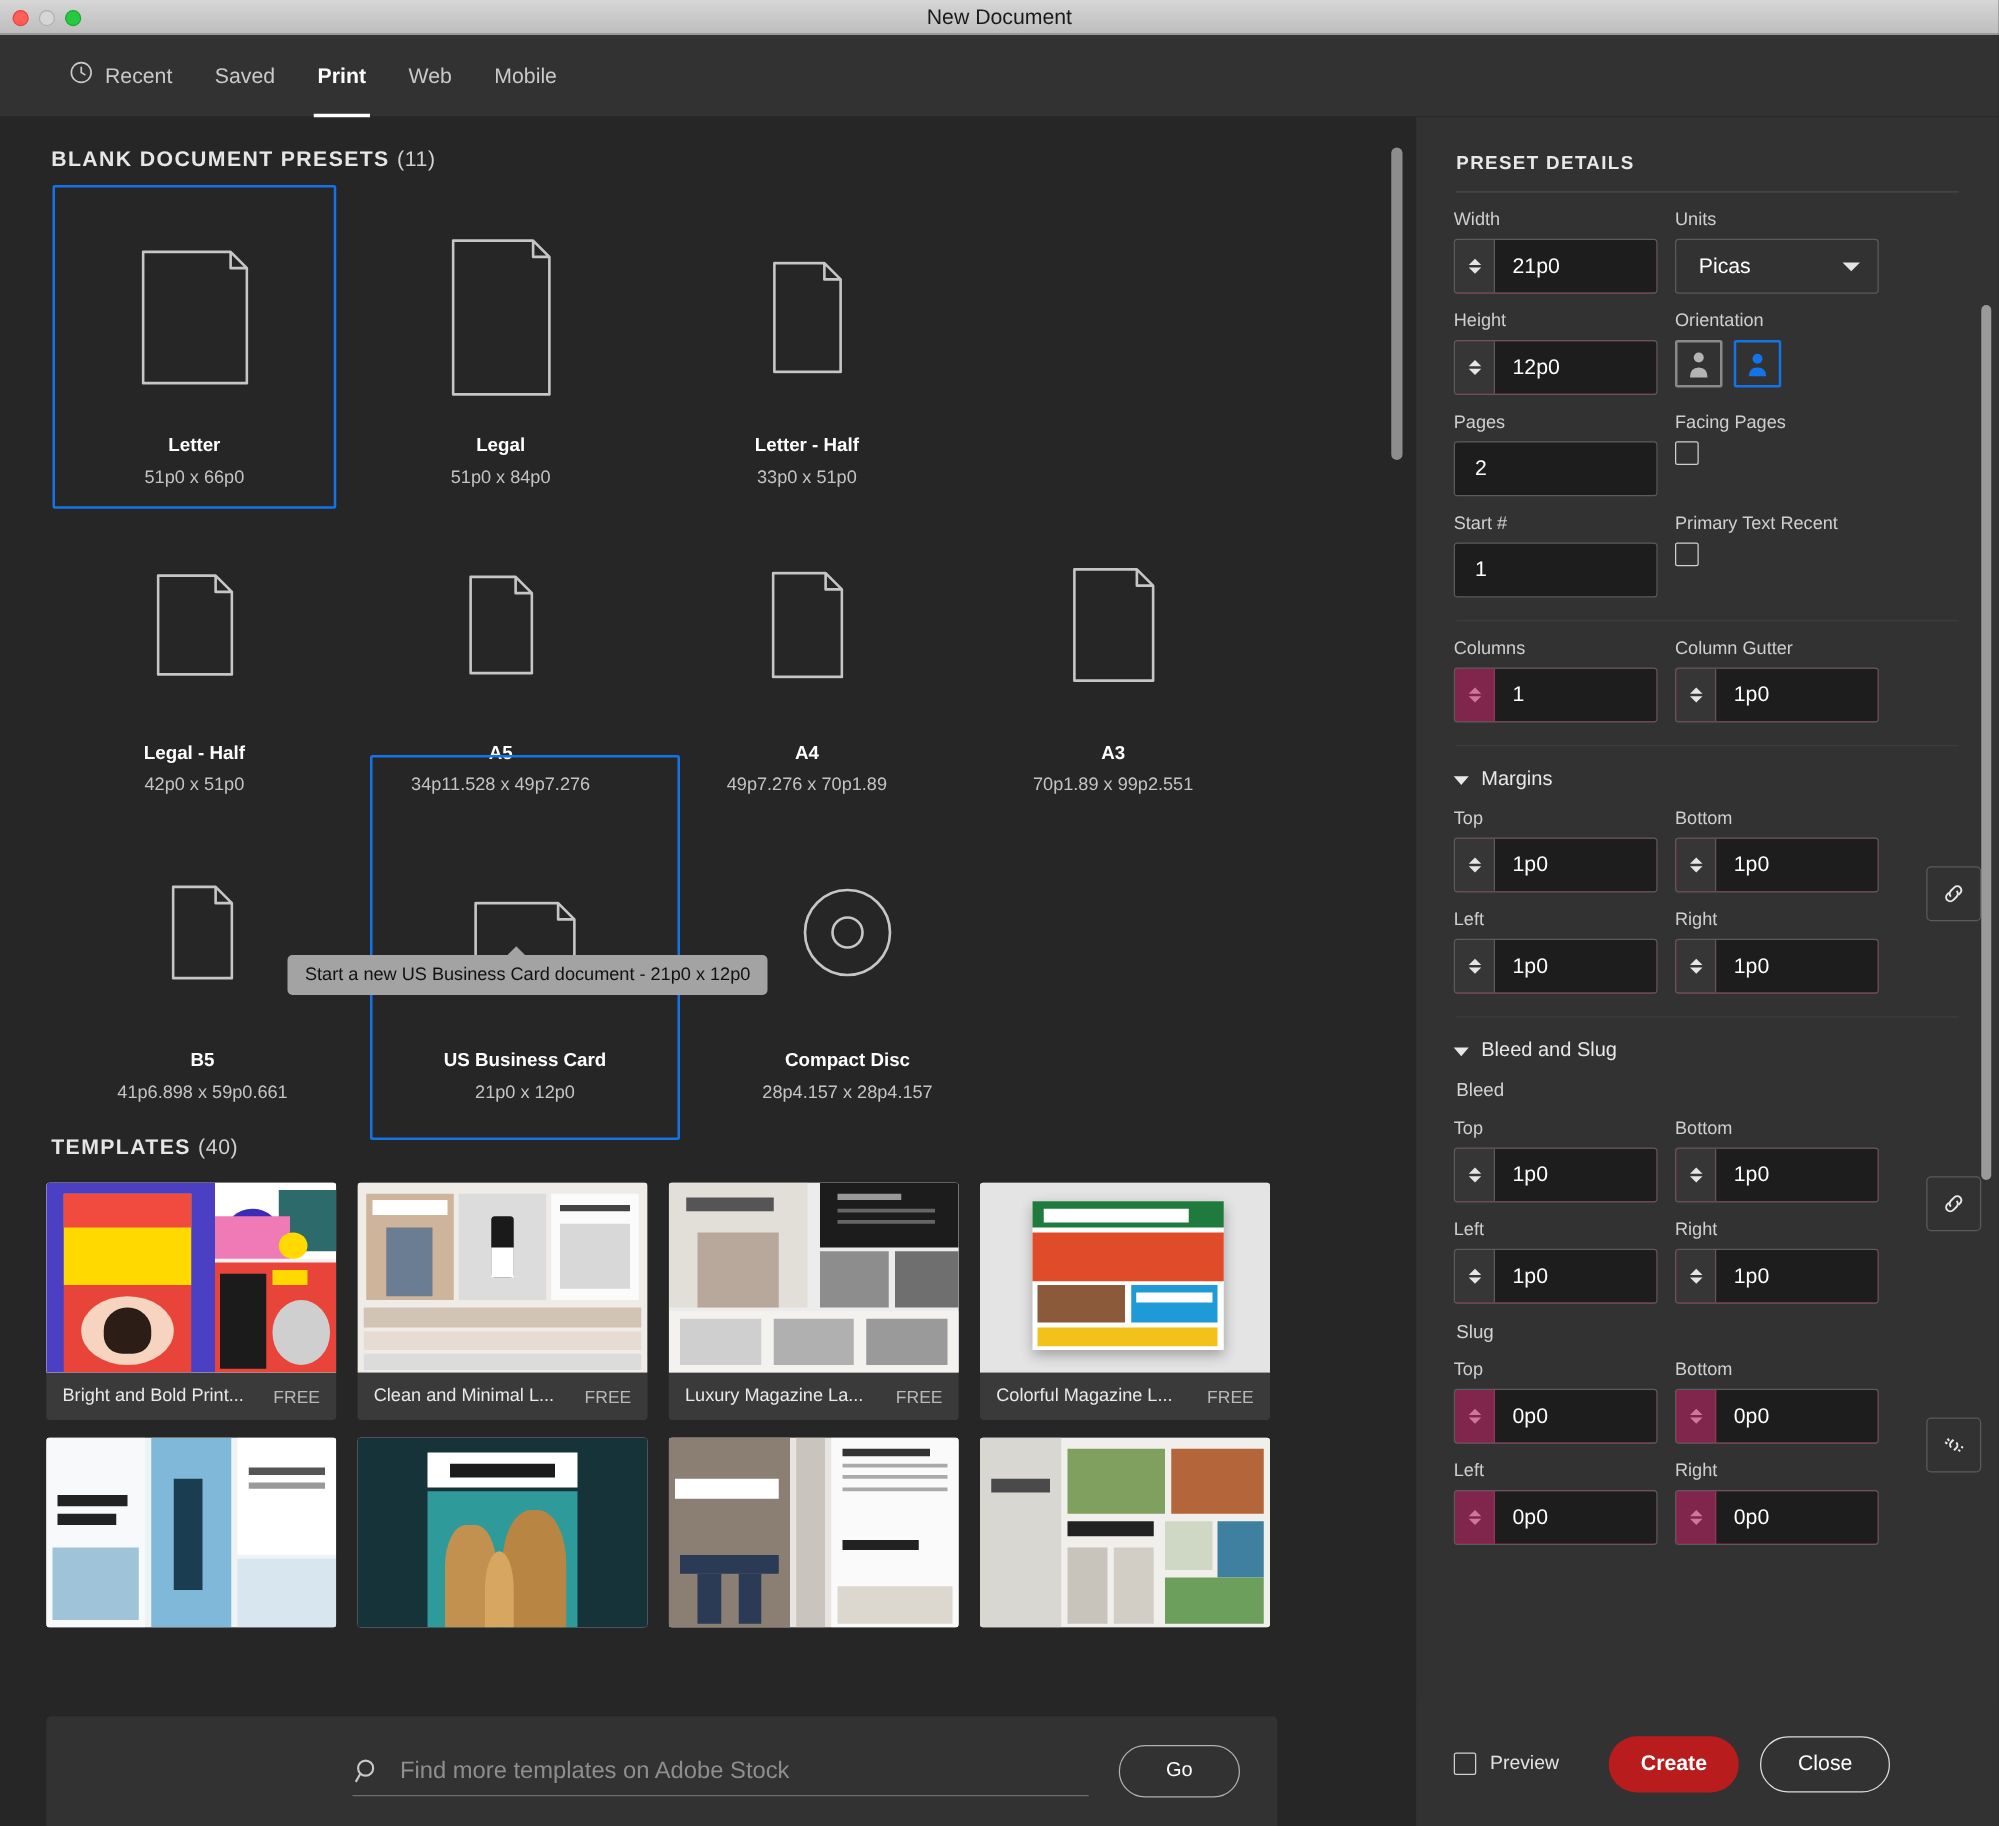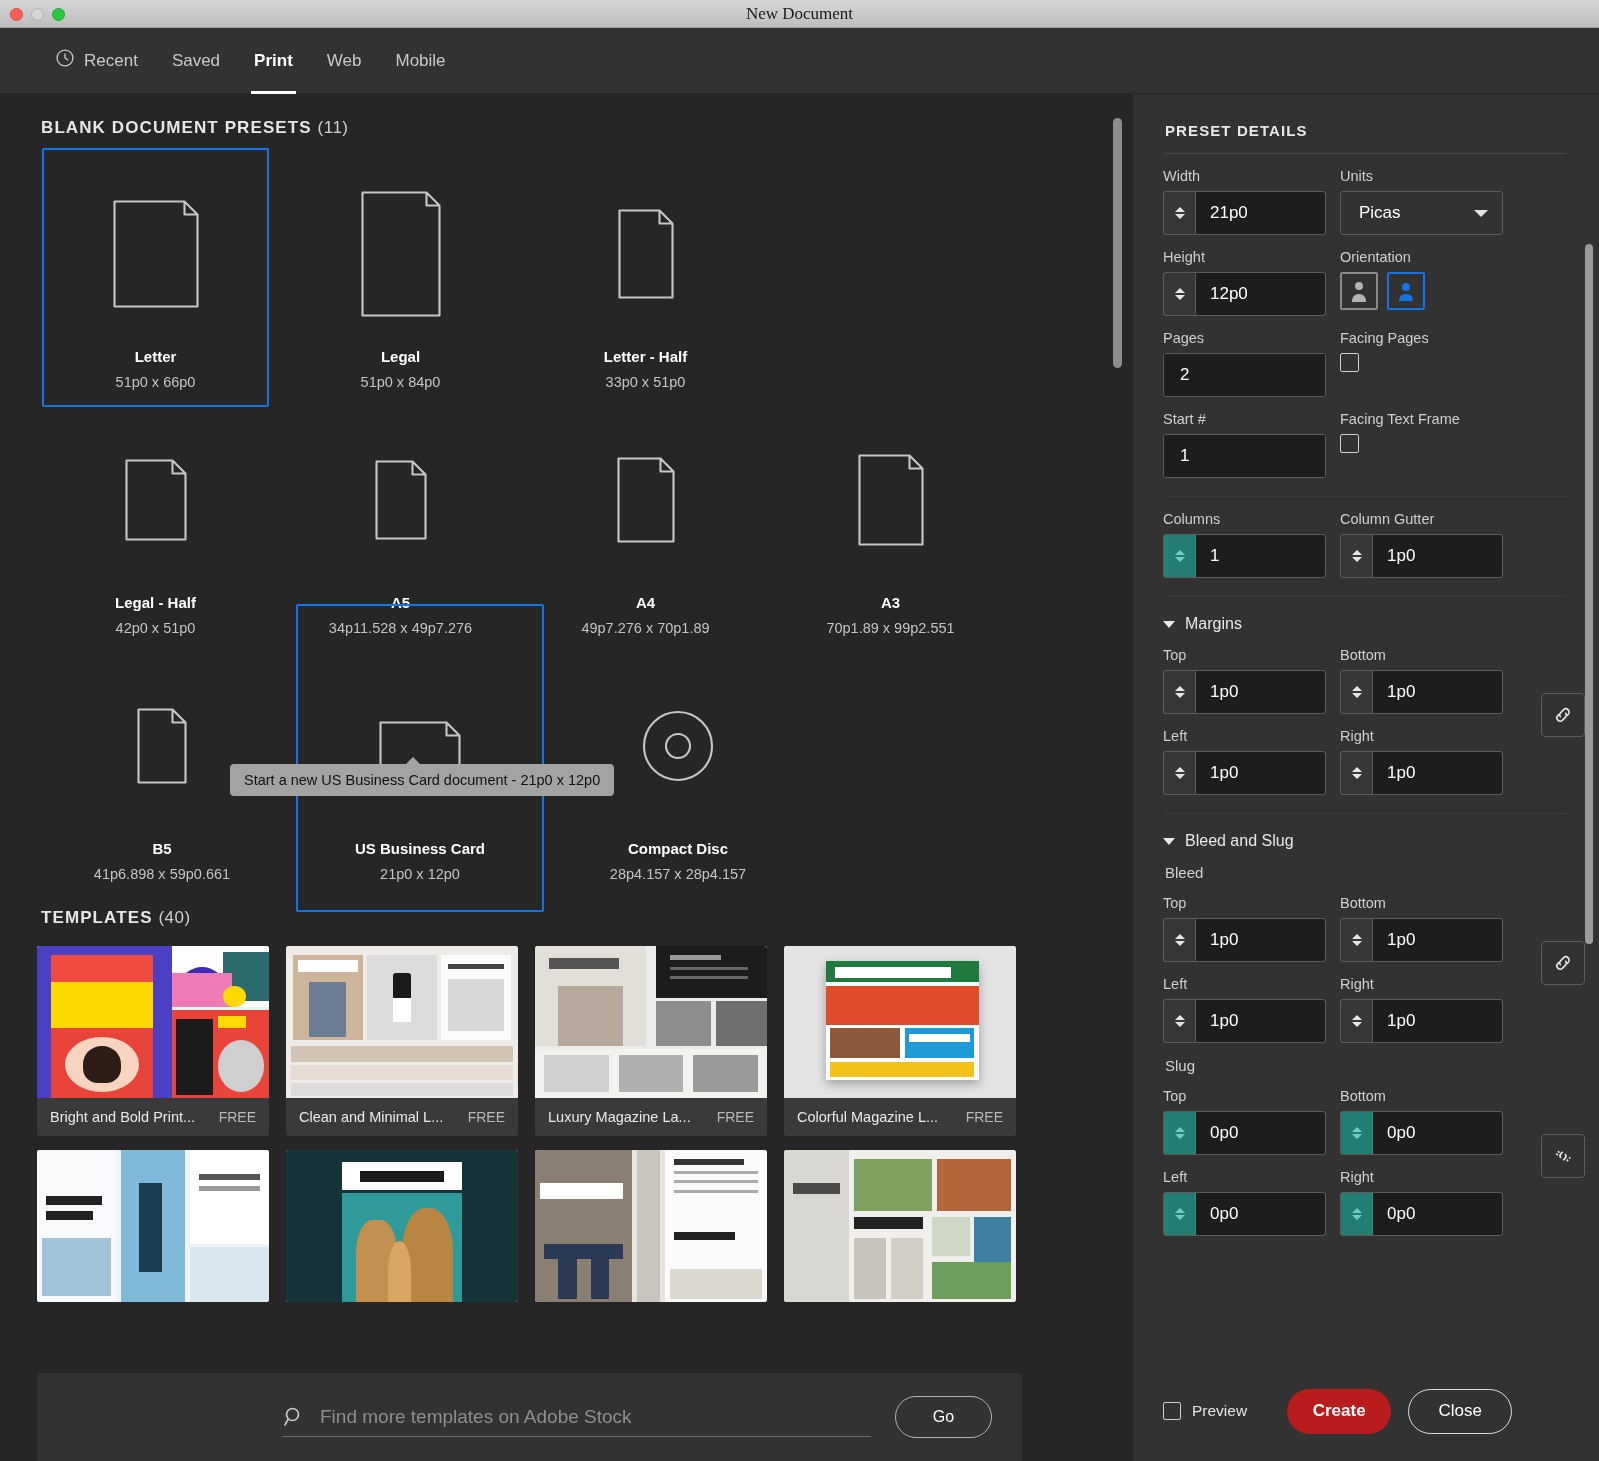--- a/index.html
+++ b/index.html
@@ -17,21 +17,21 @@
     border-bottom: 1px solid #9a9a9a;
     display: flex; align-items: center;
   }
   #traffic { position: absolute; left: 10px; top: 0; height: 28px; display: flex; align-items: center; gap: 8px; }
   .tl { width: 13px; height: 13px; border-radius: 50%; display: block; }
   .tl.red { background: #ff5f57; border: 1px solid #e0443e; }
   .tl.yellow { background: #d6d6d6; border: 1px solid #b0b0b0; }
   .tl.green { background: #28c840; border: 1px solid #1aab29; }
   #win-title {
     width: 100%; text-align: center; font-size: 17px; color: #1a1a1a;
-    font-family: Liberation Serif, serif;
+    font-family: Liberation Sans, sans-serif;
   }
 
   
   #tabbar {
     position: absolute; left: 0; top: 28px; width: 1599px; height: 66px;
     background: #323232; border-bottom: 1px solid #272727;
     display: flex; align-items: center; padding-left: 38px; gap: 0px;
   }
   .tab {
     position: relative; height: 66px; display: flex; align-items: center;
@@ -127,21 +127,21 @@
   .ptitle { color: #e8e8e8; font-size: 15px; letter-spacing: 1.1px; font-weight: bold;
             padding: 28px 0 0 32px; }
   .hr { height: 1px; background: #4a4a4a; margin: 14px 32px 0 32px; }
   .hr2 { height: 1px; background: #3d3d3d; margin: 18px 32px 0 32px; }
 
   .fgrid { display: flex; padding: 0 30px; gap: 14px; margin-top: 14px; }
   .fcol { width: 163px; }
   .flabel { color: #cfcfcf; font-size: 14.5px; margin-bottom: 7px; display: block; }
   .fbox {
     display: flex; height: 44px; border: 1px solid #5b5b5b; border-radius: 3px;
-    background: #14b8a6; overflow: hidden;
+    background: #be185d; overflow: hidden;
   }
   .stepper {
     width: 32px; background: #363636; border-right: 1px solid #5b5b5b;
     display: flex; flex-direction: column; align-items: center; justify-content: center;
     gap: 2px; cursor: pointer; flex: 0 0 32px;
   }
   .stepper.dim { opacity: .45; }
   .chev { width: 0; height: 0; border-left: 5px solid transparent; border-right: 5px solid transparent; }
   .chev.up { border-bottom: 5px solid #e6e6e6; }
   .chev.dn { border-top: 5px solid #e6e6e6; }
@@ -591,21 +591,21 @@
     </div>
 
     <div class="fgrid">
       <div class="fcol">
         <span class="flabel">Start #</span>
         <div class="fbox plain">
           <input class="fval" value="1" style="">
         </div>
       </div>
       <div class="fcol">
-        <span class="flabel">Facing Text Frame</span>
+        <span class="flabel">Primary Text Recent</span>
         <div class="cbox"></div>
       </div>
     </div>
 
     <div class="hr2"></div>
 
     <div class="fgrid">
       <div class="fcol">
         <span class="flabel">Columns</span>
         <div class="fbox">

